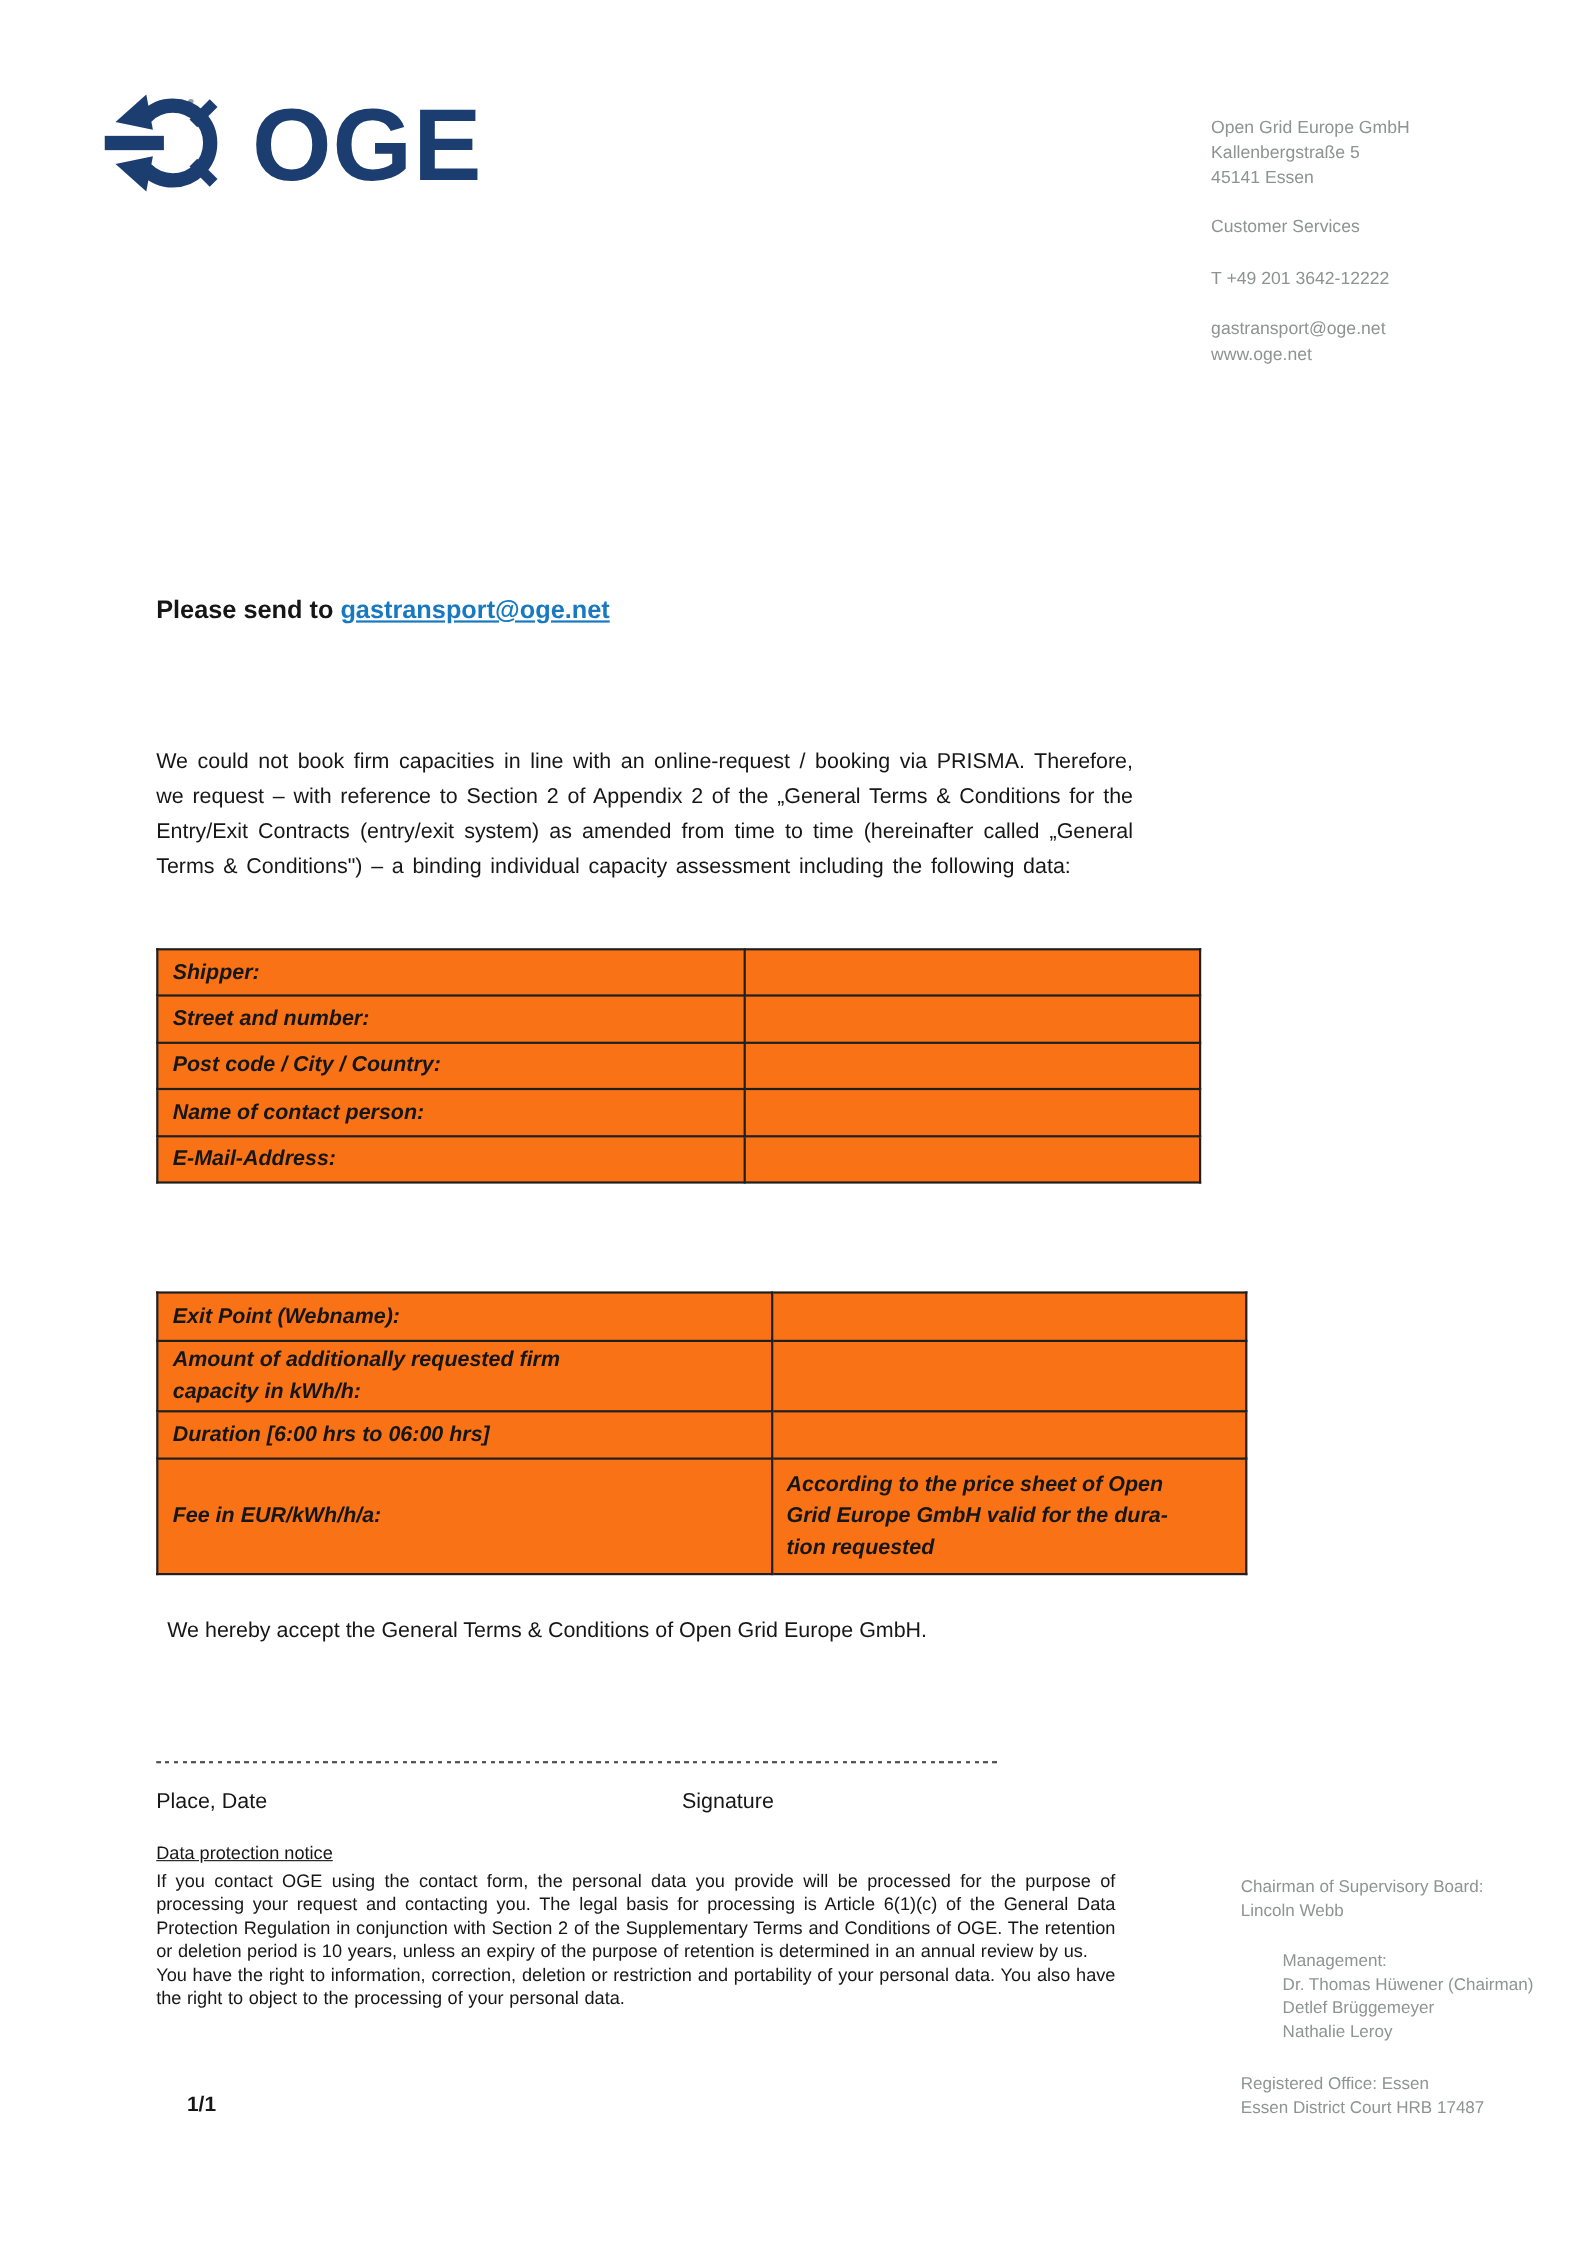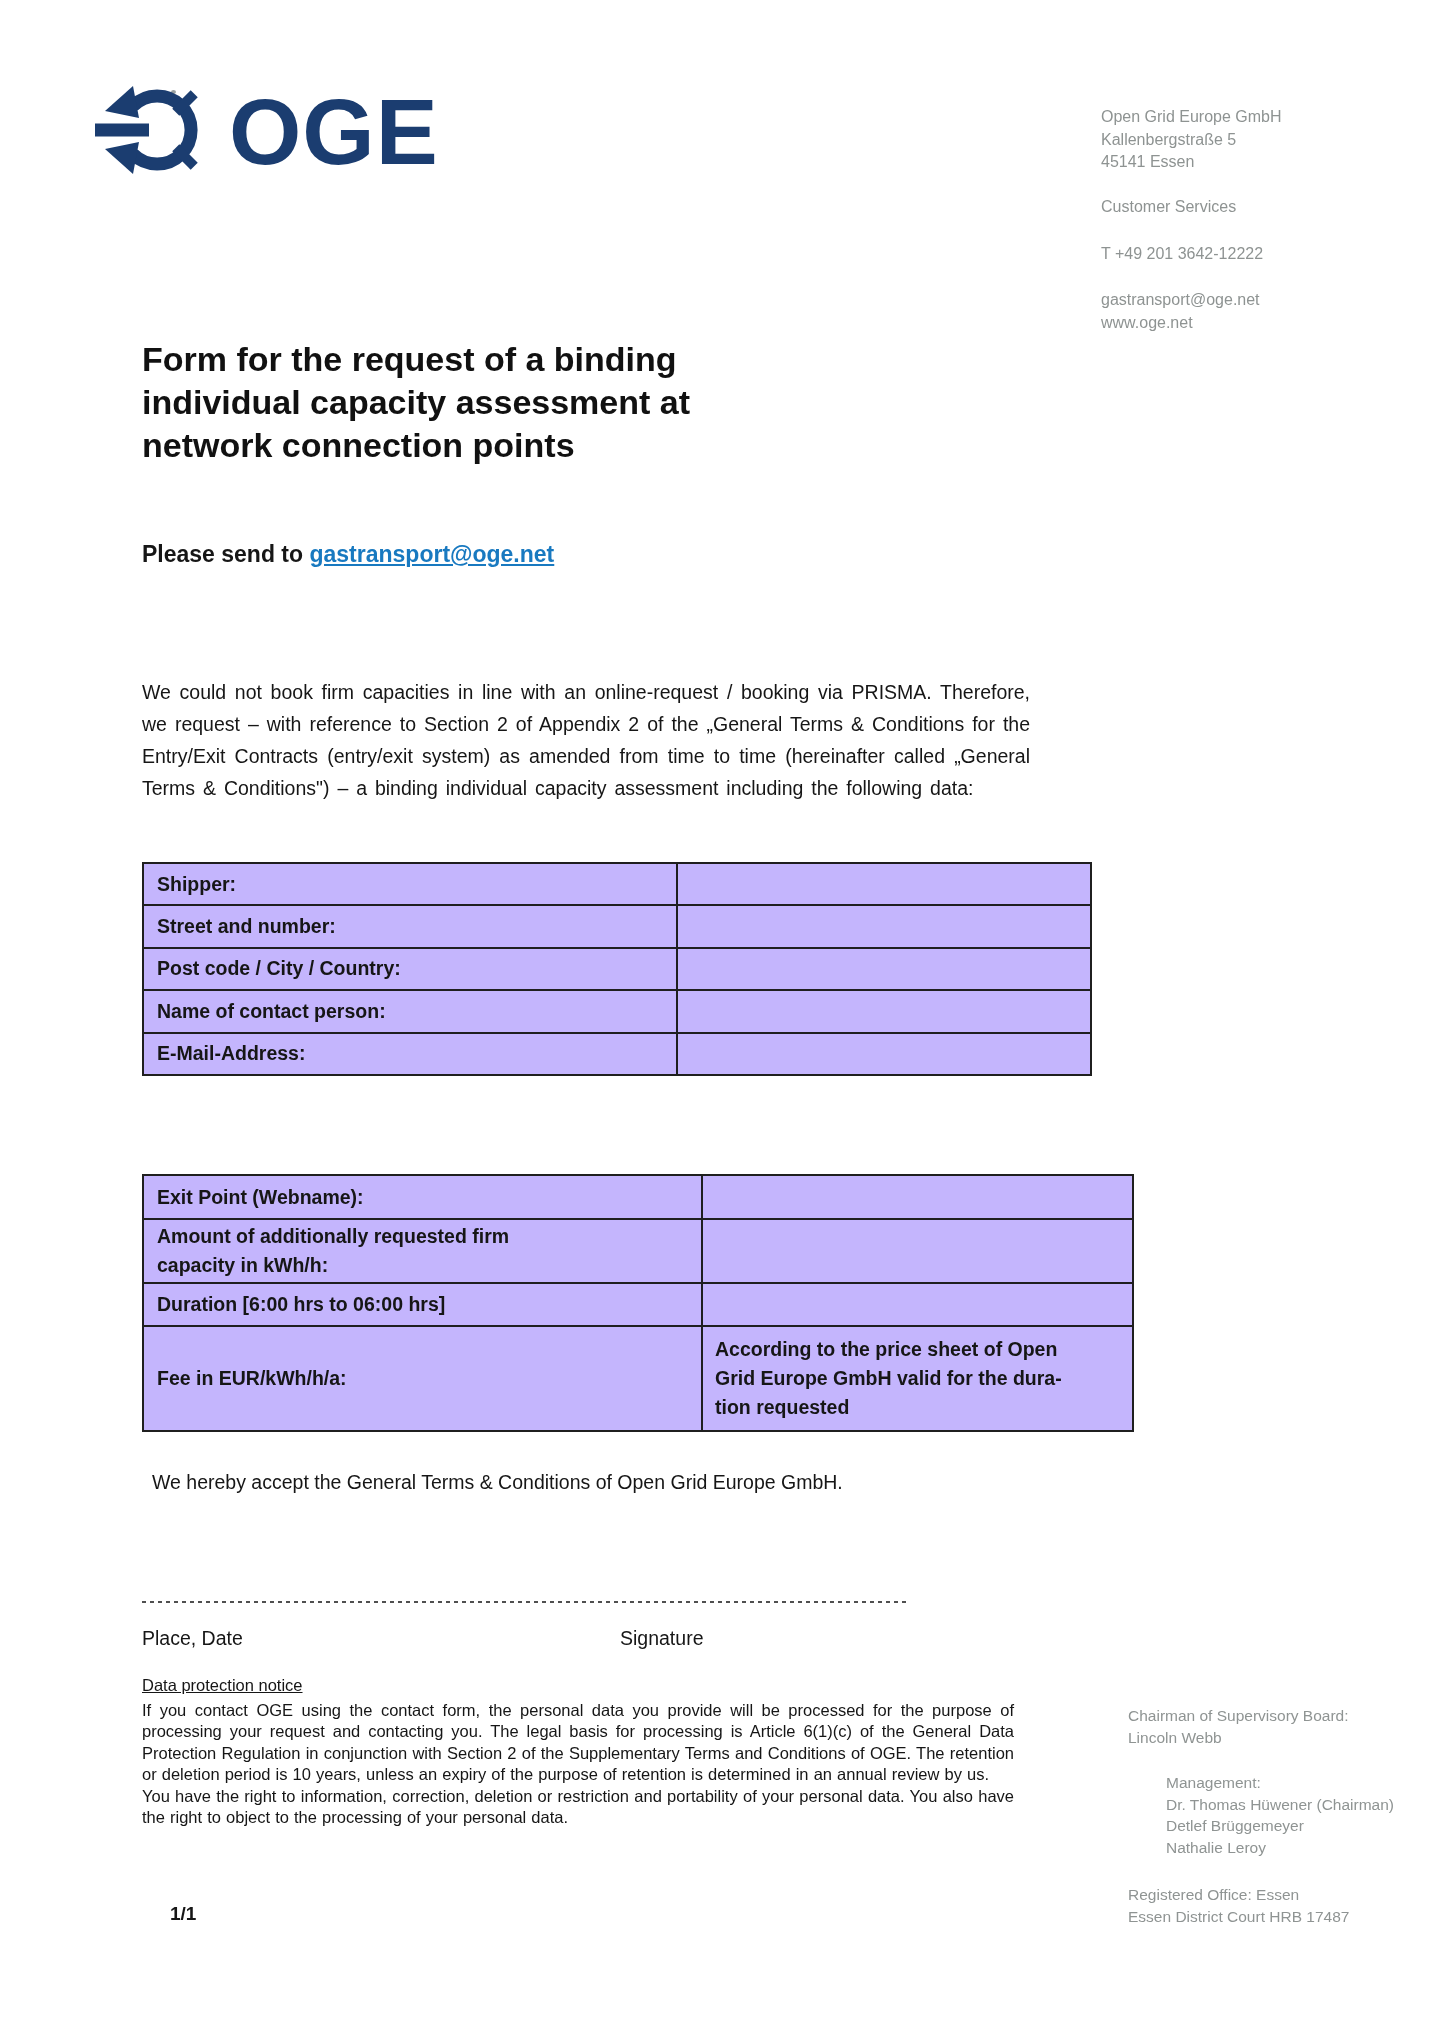--- a/index.html
+++ b/index.html
@@ -19,21 +19,21 @@
   .title{left:142px;top:338px;width:640px;font-size:34px;line-height:43px;font-weight:700;
          white-space:pre-line;color:#111;}
 
   .send{left:142px;top:541px;font-size:23px;font-weight:700;}
   .mail-link{color:#1879c0;text-decoration:underline;cursor:pointer;}
 
   .intro{left:142px;top:676px;width:888px;font-size:19.5px;line-height:32px;
          text-align:justify;word-spacing:2.5px;}
 
   table{position:absolute;left:142px;border-collapse:collapse;table-layout:fixed;}
-  td{border:2px solid #1f1f1f;vertical-align:middle;background:#c4b5fd;}
+  td{border:2px solid #1f1f1f;vertical-align:middle;background:#f97316;font-style:italic;}
   .lbl{font-weight:700;font-size:19.5px;padding:2px 8px 2px 13px;line-height:29px;white-space:pre-line;}
   .val{padding:2px 10px;}
   .t1{top:862px;width:950px;}
   .t1 .lbl{width:511px;}
   .t1 tr{height:42.4px;}
   .t2{top:1174px;width:992px;}
   .t2 .lbl{width:536px;}
   .t2 .r1{height:44px;} .t2 .r2{height:64px;} .t2 .r3{height:43px;} .t2 .r4{height:94px;}
   .fee-val{font-weight:700;font-size:19.5px;line-height:29px;padding:8px 12px;white-space:pre-line;vertical-align:middle;margin-left:40px;}
 
@@ -77,23 +77,20 @@
   </div>
 
   <div class="abs lh lh1">Open Grid Europe GmbH
 Kallenbergstraße 5
 45141 Essen</div>
   <div class="abs lh lh2">Customer Services</div>
   <div class="abs lh lh3">T +49 201 3642-12222</div>
   <div class="abs lh lh4">gastransport@oge.net
 www.oge.net</div>
 
-  <h1 class="abs title" style="margin:0">Form for the request of a binding
-individual capacity assessment at
-network connection points</h1>
 
   <p class="abs send" style="margin:0"><span>Please send to </span><a class="mail-link">gastransport@oge.net</a></p>
 
   <p class="abs intro" style="margin:0">We could not book firm capacities in line with an online-request / booking via PRISMA. Therefore, we request – with reference to Section 2 of Appendix 2 of the „General Terms &amp; Conditions for the Entry/Exit Contracts (entry/exit system) as amended from time to time (hereinafter called „General Terms &amp; Conditions") – a binding individual capacity assessment including the following data:</p>
 
   <table class="t1">
     <tbody>
       <tr>
         <td class="lbl">Shipper:</td>
         <td class="val"></td>

